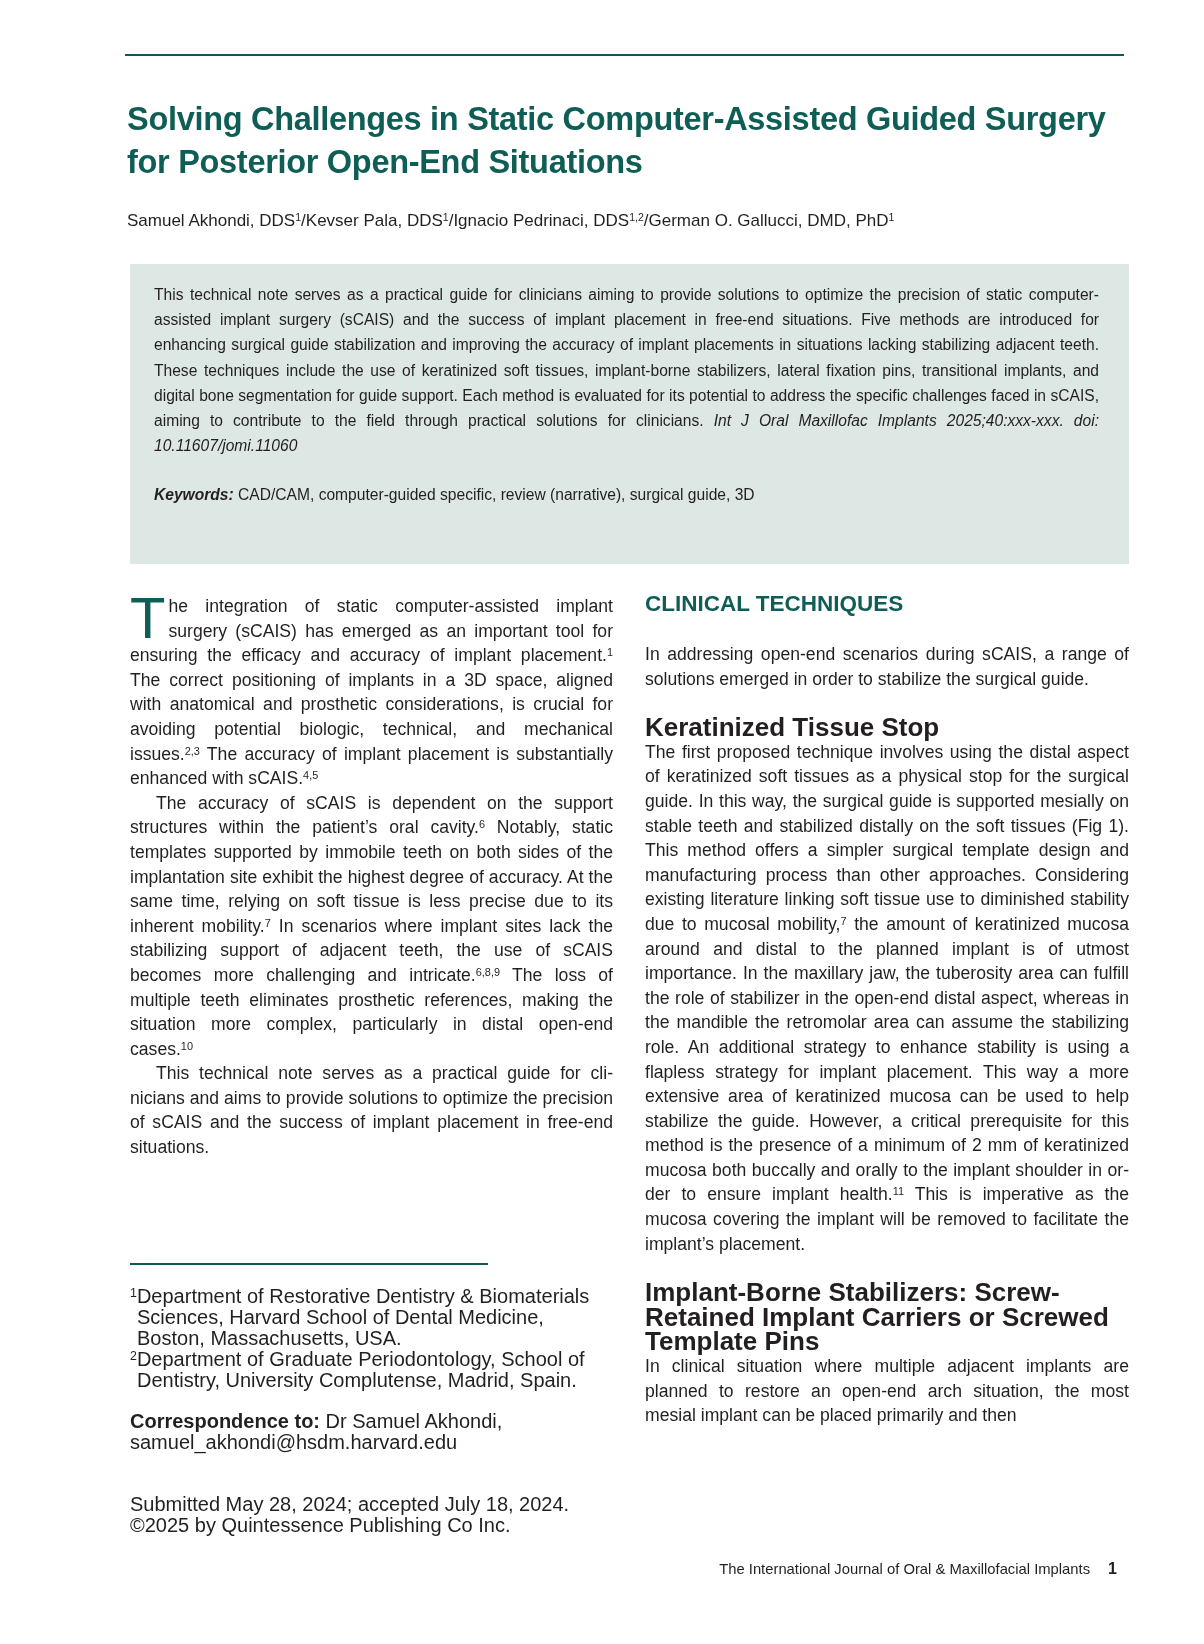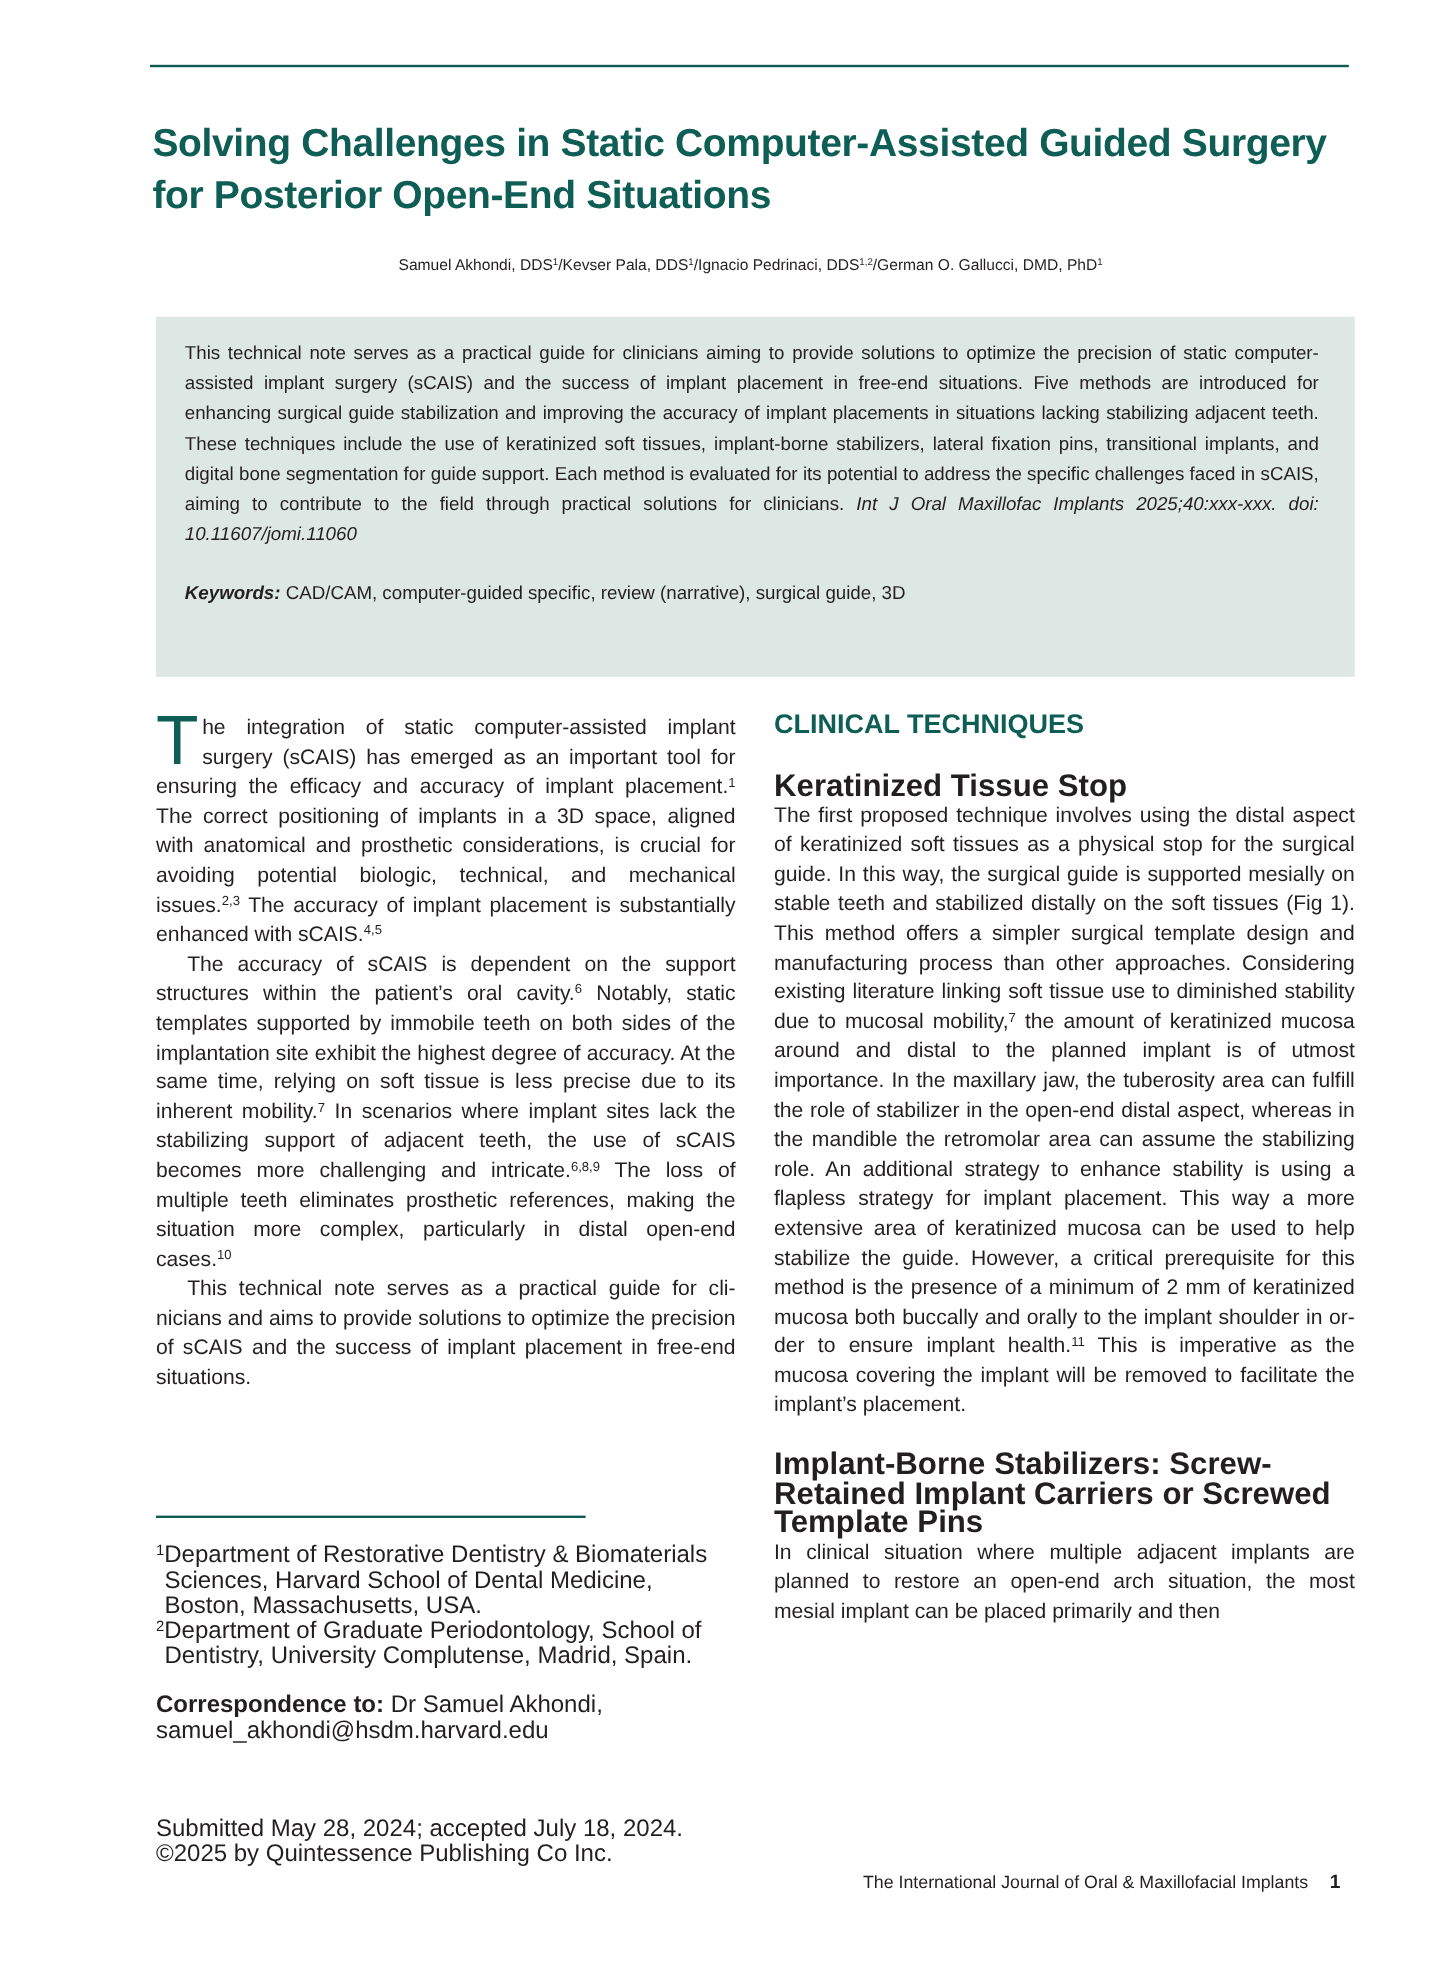--- a/index.html
+++ b/index.html
@@ -1,42 +1,42 @@
 <!DOCTYPE html>
 <html><head>
 <meta charset="utf-8">
 <style>
   html, body { margin: 0; padding: 0; background: #ffffff; }
   body { width: 1204px; height: 1644px; position: relative; overflow: hidden;
          font-family: "Liberation Sans", "DejaVu Sans", sans-serif; color: #231f20; }
   .top-rule { position: absolute; left: 125px; top: 54px; width: 999px; height: 2px; background: #0f5a52; }
   .title { position: absolute; left: 127px; top: 98px; width: 997px; text-align: left;
            font-weight: bold; color: #0f5e55; font-size: 32.5px; line-height: 43px; letter-spacing: -0.3px; margin: 0; }
-  .authors { position: absolute; left: 127px; top: 210px; width: 997px; text-align: center;
-             font-size: 13px; line-height: 22px; margin: 0; }
+  .authors { position: absolute; left: 127px; top: 210px; width: 997px; 
+             font-size: 17px; line-height: 22px; margin: 0; }
   sup { font-size: 0.62em; line-height: 0; vertical-align: 0.5em; }
   .abstract { position: absolute; left: 130px; top: 264px; width: 999px; height: 300px; background: #dde7e4; box-sizing: border-box;
               padding: 18px 30px 0 24px; font-size: 15.6px; line-height: 25.2px; }
   .abstract p { margin: 0; text-align: justify; }
   .abstract .kw { margin-top: 24px; }
   .abstract em { font-style: italic; }
   .col { position: absolute; font-size: 17.6px; line-height: 24.6px; text-align: justify; hyphens: manual; }
   .col-left { left: 130px; top: 594px; width: 483px; }
   .col-right { left: 645px; top: 590px; width: 484px; }
   .col p { margin: 0; }
   .col p.indent { text-indent: 26px; }
   .dropcap { float: left; color: #0f5e55; font-size: 58px; line-height: 46px; margin: 1px 3px 0 0; font-weight: normal; }
   .section-head { color: #0f5e55; font-weight: bold; font-size: 22.5px; line-height: 28px; margin: 0 0 24px 0; }
   .sub-head { font-weight: bold; font-size: 26px; line-height: 24.6px; margin: 24px 0 0 0; text-align: left; }
   .fn-rule { position: absolute; left: 130px; top: 1263px; width: 358px; height: 2px; background: #0f5a52; }
   .footnotes { position: absolute; left: 130px; top: 1286px; width: 480px; font-size: 20px; line-height: 21px; }
   .footnotes p { margin: 0; }
   .footnotes .aff { padding-left: 7px; text-indent: -7px; }
   .footnotes .corr { margin-top: 20px; }
-  .footnotes .dates { margin-top: 61px; }
+  .footnotes .dates { margin-top: 41px; }
   .footer { position: absolute; right: 87px; top: 1559px; font-size: 14.8px; line-height: 20px; }
   .footer .page-num { font-weight: bold; font-size: 16px; margin-left: 18px; }
 </style>
 </head>
 <body>
 
 <div class="top-rule"></div>
 
 <h1 class="title">Solving Challenges in Static Computer-Assisted Guided Surgery for Posterior Open-End Situations</h1>
 
@@ -65,20 +65,21 @@
   <p class="aff"><sup>1</sup><span>Department of Restorative Dentistry &amp; Biomaterials Sciences, Harvard School of Dental Medicine, Boston, Massachusetts, USA.</span></p>
   <p class="aff"><sup>2</sup><span>Department of Graduate Periodontology, School of Dentistry, University Complutense, Madrid, Spain.</span></p>
   <p class="corr"><strong>Correspondence to:</strong><span> Dr Samuel Akhondi,</span></p>
   <p>samuel_akhondi@hsdm.harvard.edu</p>
   <p class="dates">Submitted May 28, 2024; accepted July 18, 2024.</p>
   <p>©2025 by Quintessence Publishing Co Inc.</p>
 </div>
 
 <div class="col col-right">
   <h2 class="section-head">CLINICAL TECHNIQUES</h2>
+  <p>In addressing open-end scenarios during sCAIS, a range of solutions emerged in order to stabilize the surgical guide.</p>
   <h3 class="sub-head">Keratinized Tissue Stop</h3>
   <p>The first proposed technique involves using the distal aspect of keratinized soft tissues as a physical stop for the surgical guide. In this way, the surgical guide is sup­ported mesially on stable teeth and stabilized distally on the soft tissues (Fig 1). This method offers a simpler surgical template design and manufacturing process than other approaches. Considering existing literature linking soft tissue use to diminished stability due to mucosal mobility,<sup>7</sup> the amount of keratinized mucosa around and distal to the planned implant is of utmost importance. In the maxillary jaw, the tuberosity area can fulfill the role of stabilizer in the open-end distal as­pect, whereas in the mandible the retromolar area can assume the stabilizing role. An additional strategy to enhance stability is using a flapless strategy for implant placement. This way a more extensive area of keratin­ized mucosa can be used to help stabilize the guide. However, a critical prerequisite for this method is the presence of a minimum of 2 mm of keratinized mucosa both buccally and orally to the implant shoulder in or­der to ensure implant health.<sup>11</sup> This is imperative as the mucosa covering the implant will be removed to facili­tate the implant’s placement.</p>
   <h3 class="sub-head">Implant-Borne Stabilizers: Screw-Retained Implant Carriers or Screwed Template Pins</h3>
   <p>In clinical situation where multiple adjacent implants are planned to restore an open-end arch situation, the most mesial implant can be placed primarily and then</p>
 </div>
 
 <div class="footer">
   <span>The International Journal of Oral &amp; Maxillofacial Implants</span><span class="page-num">1</span>
 </div>
 

